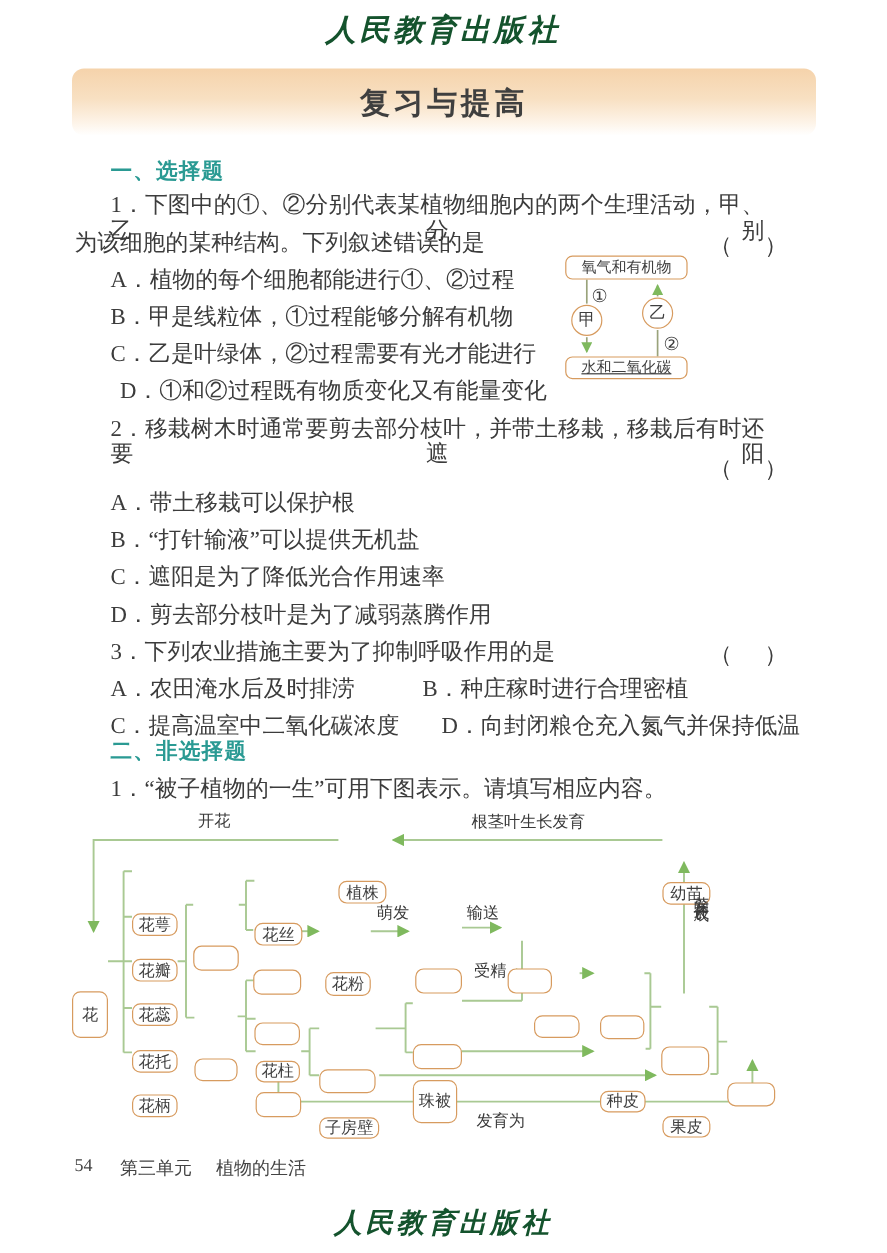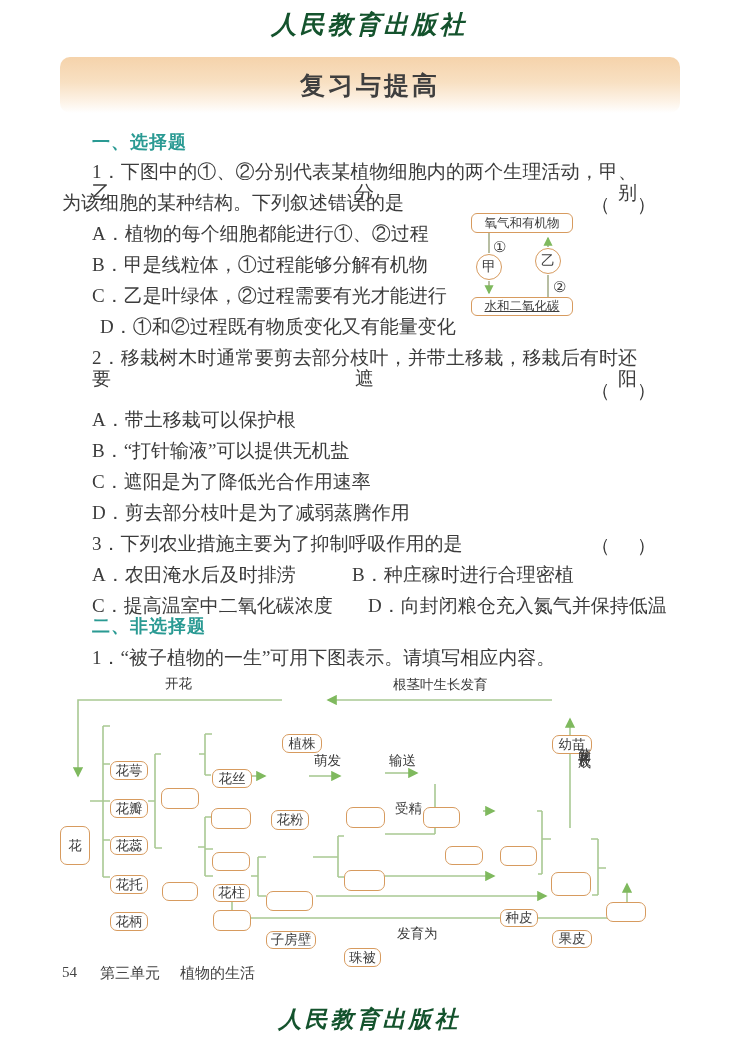--- a/index.html
+++ b/index.html
@@ -135,21 +135,21 @@
       <div class="fnode" style="left: 423px; top: 763px; width: 37px; height: 21px;"></div>
       <div class="fnode" style="left: 445px; top: 802px; width: 38px; height: 19px;"></div>
       <div class="fnode" style="left: 500px; top: 802px; width: 37px; height: 20px;"></div>
       <div class="fnode" style="left: 551px; top: 828px; width: 40px; height: 24px;"></div>
       <div class="fnode" style="left: 162px; top: 838px; width: 36px; height: 19px;"></div>
       <div class="fnode" style="left: 212px; top: 808px; width: 38px; height: 19px;"></div>
       <div class="fnode" style="left: 213px; top: 840px; width: 37px; height: 18px;">花柱</div>
       <div class="fnode" style="left: 213px; top: 866px; width: 38px; height: 21px;"></div>
       <div class="fnode" style="left: 266px; top: 847px; width: 47px; height: 20px;"></div>
       <div class="fnode" style="left: 344px; top: 826px; width: 41px; height: 21px;"></div>
-      <div class="fnode" style="left: 344px; top: 904px; width: 37px; height: 19px;">珠被</div>
+      <div class="fnode" style="left: 344px; top: 856px; width: 37px; height: 36px;">珠被</div>
       <div class="fnode" style="left: 266px; top: 887px; width: 50px; height: 18px;">子房壁</div>
       <div class="fnode" style="left: 500px; top: 865px; width: 38px; height: 18px;">种皮</div>
       <div class="fnode" style="left: 552px; top: 886px; width: 40px; height: 18px;">果皮</div>
       <div class="fnode" style="left: 606px; top: 858px; width: 40px; height: 20px;"></div>
       <div class="flabel" style="left: 165px; top: 675px;">开花</div>
       <div class="flabel" style="left: 393px; top: 676px;">根茎叶生长发育</div>
       <div class="flabel" style="left: 314px; top: 752px;">萌发</div>
       <div class="flabel" style="left: 389px; top: 752px;">输送</div>
       <div class="flabel" style="left: 395px; top: 800px;">受精</div>
       <div class="flabel vertical" style="left: 575px; top: 737px;">萌发并长成</div>

